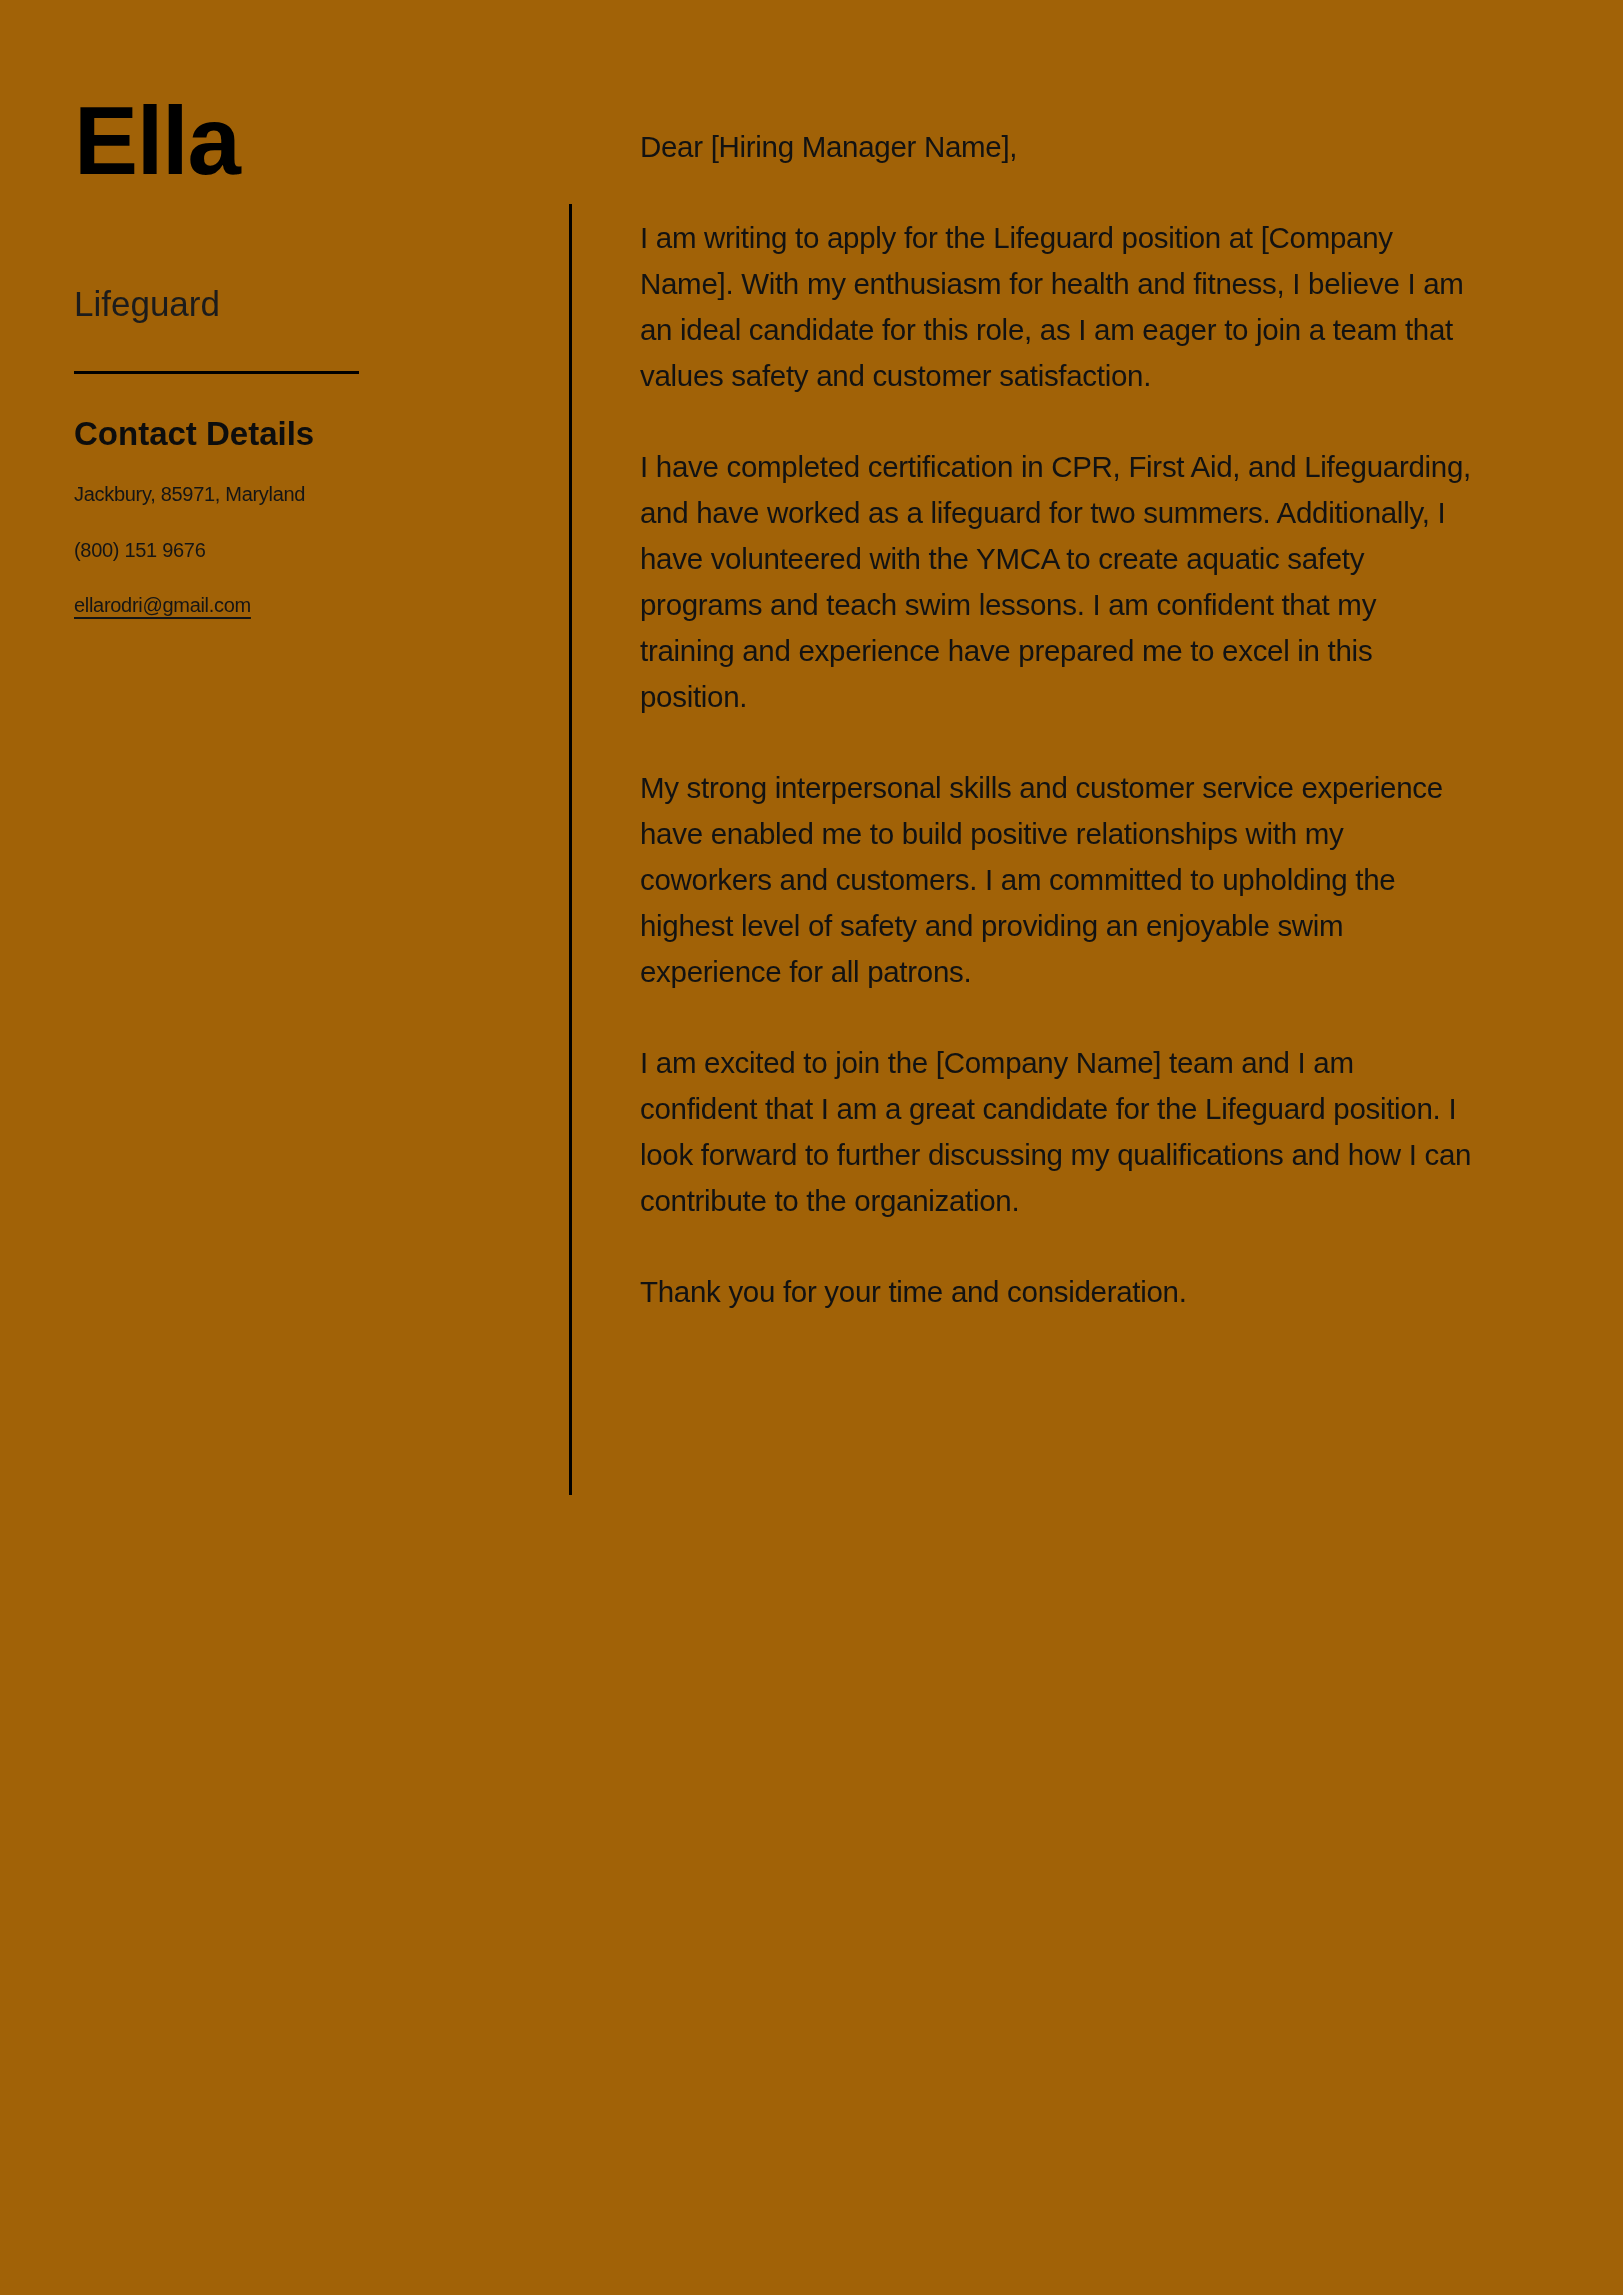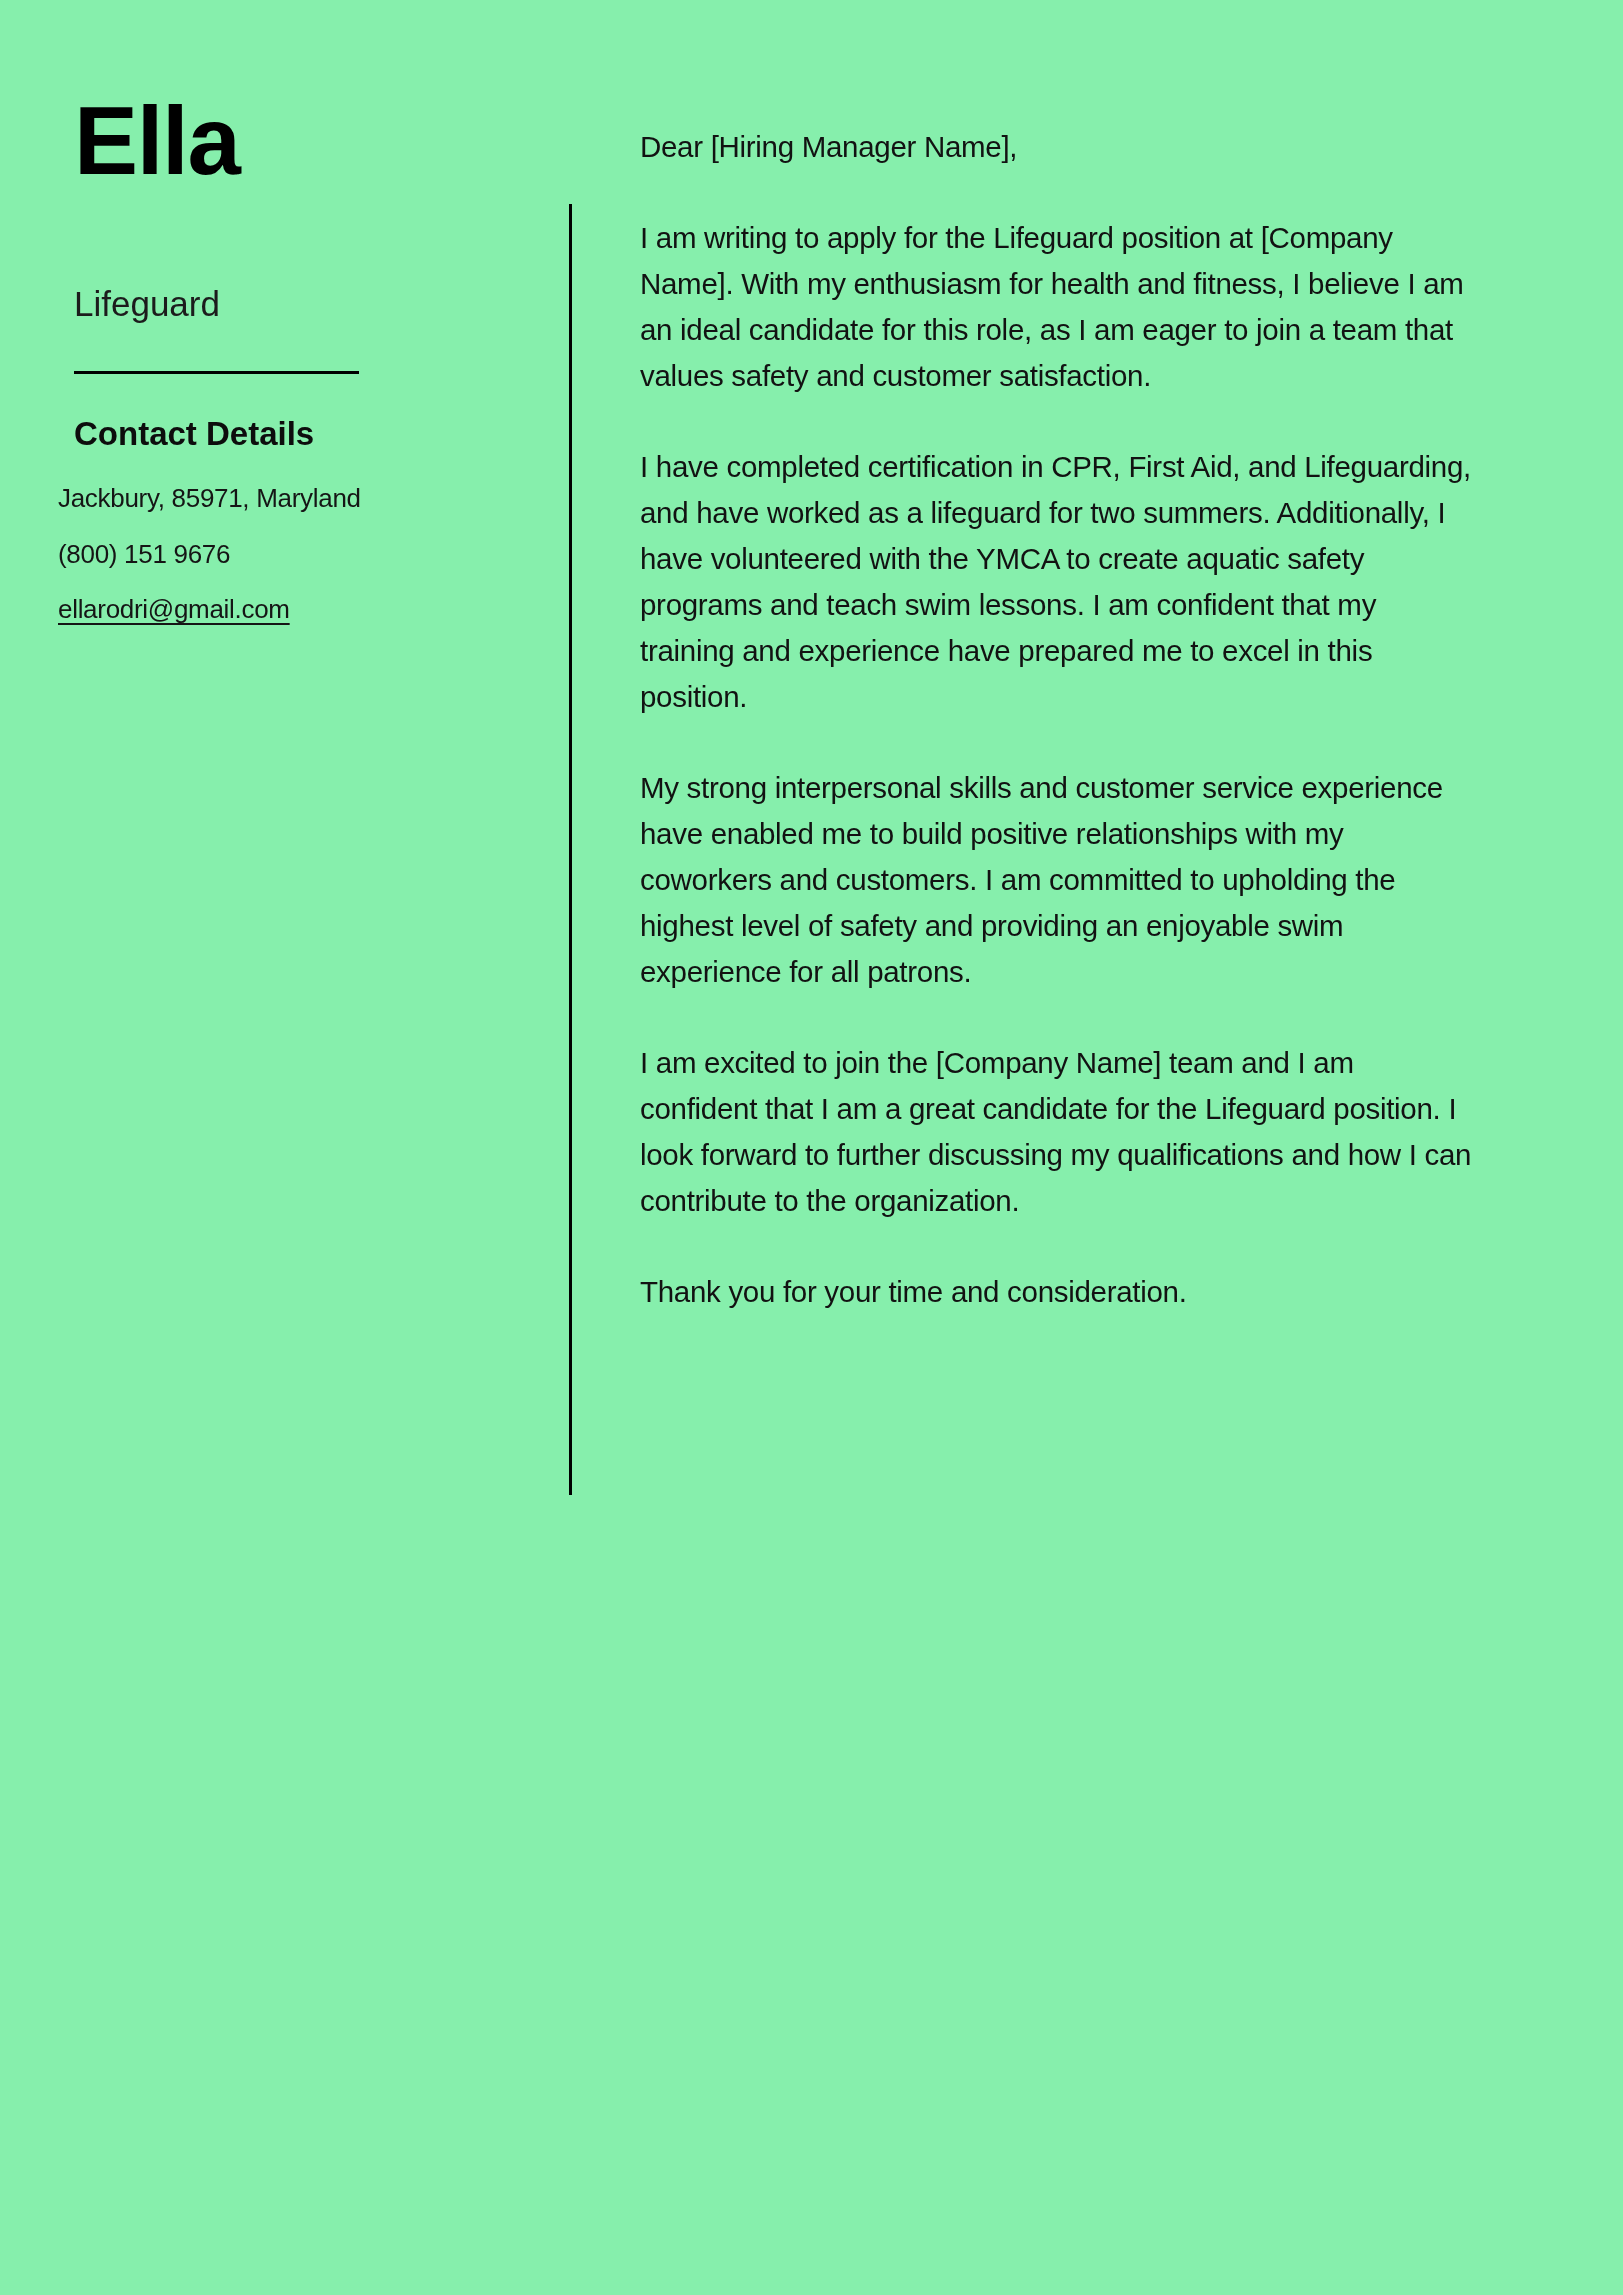--- a/index.html
+++ b/index.html
@@ -1,21 +1,21 @@
 <!DOCTYPE html>
 <html style="font-size:10.5px"><head>
 <meta charset="utf-8">
 <style>
   * { box-sizing: border-box; }
   html, body { margin: 0; padding: 0; background: #ffffff; }
   .page {
     position: relative;
     width: 1623px;
     height: 2295px;
-    background: #86efac;
+    background: #a16207;
     font-family: "Liberation Sans", "DejaVu Sans", sans-serif;
     color: #111111;
     overflow: hidden;
   }
 
   
   .name-line {
     position: absolute;
     left: 74px;
     margin: 0;
@@ -52,23 +52,23 @@
     left: 74px;
     top: 415px;
     margin: 0;
     font-size: 33px;
     font-weight: 700;
     color: #0d0d0d;
   }
 
   .contact-item {
     position: absolute;
-    left: 58px;
+    left: 74px;
     margin: 0;
-    font-size: 26px;
+    font-size: 20px;
     font-weight: 400;
     color: #151515;
     letter-spacing: -0.3px;
   }
   .contact-location { top: 483px; }
   .contact-phone    { top: 539px; }
   .contact-email    { top: 594px; }
   .contact-email a {
     color: #151515;
     text-decoration: underline;

